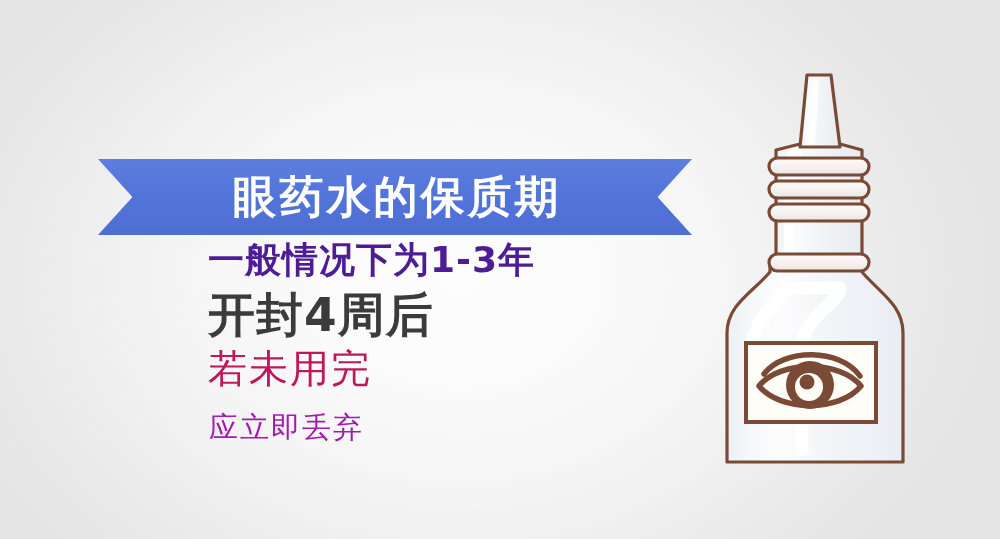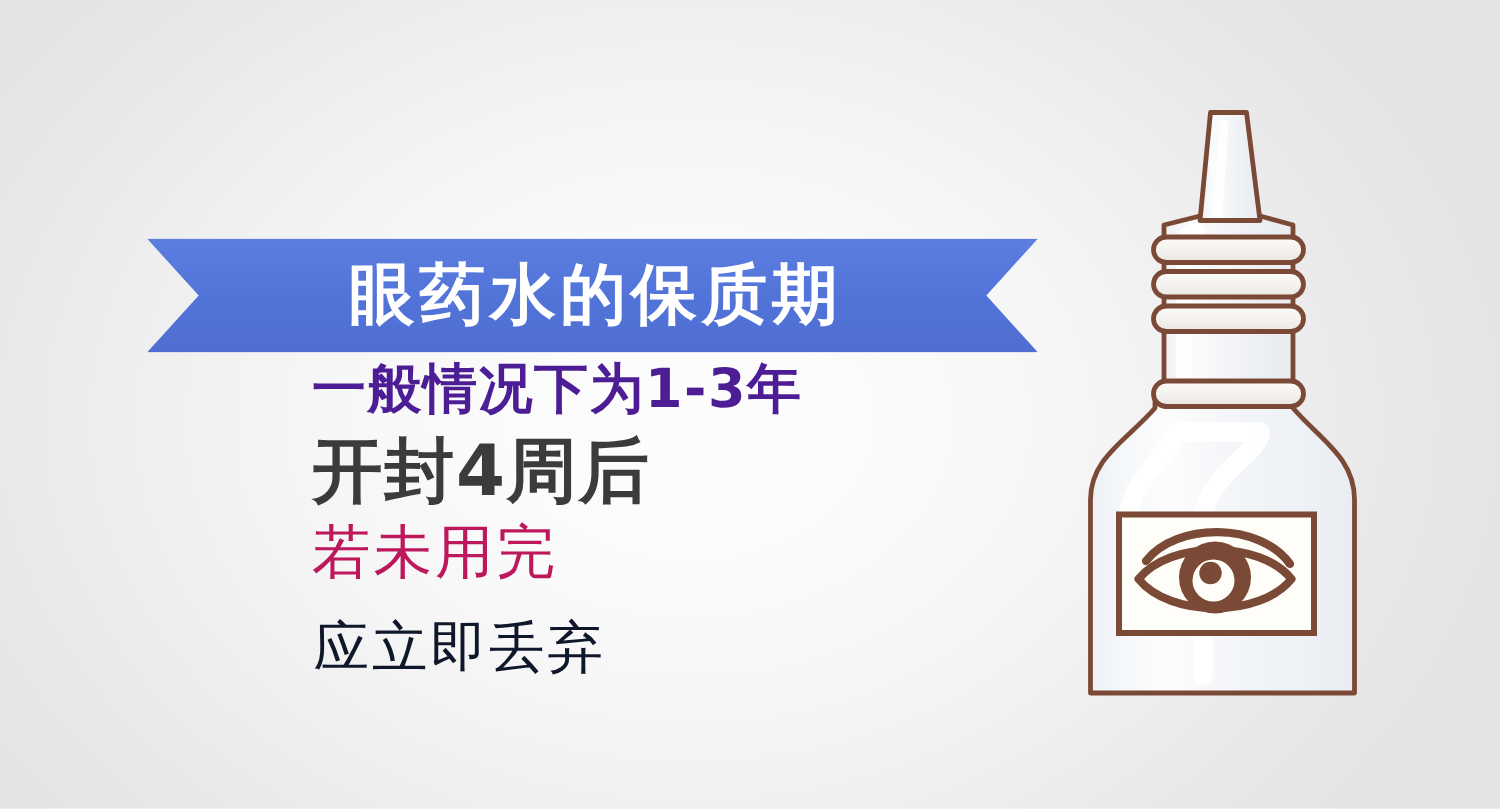--- a/index.html
+++ b/index.html
@@ -100,23 +100,23 @@
     font-weight: normal;
     color: #be185d;
     letter-spacing: 2px;
     line-height: 1.2;
     white-space: nowrap;
   }
   #line-small {
     position: absolute;
     left: 209px;
     top: 410px;
-    font-size: 37px;
+    font-size: 29px;
     font-weight: normal;
-    color: #0f172a;
+    color: #a21caf;
     letter-spacing: 2px;
     line-height: 1.2;
     white-space: nowrap;
   }
   
   #bottle-svg {
     position: absolute;
     left: 690px;
     top: 50px;
     width: 260px;

